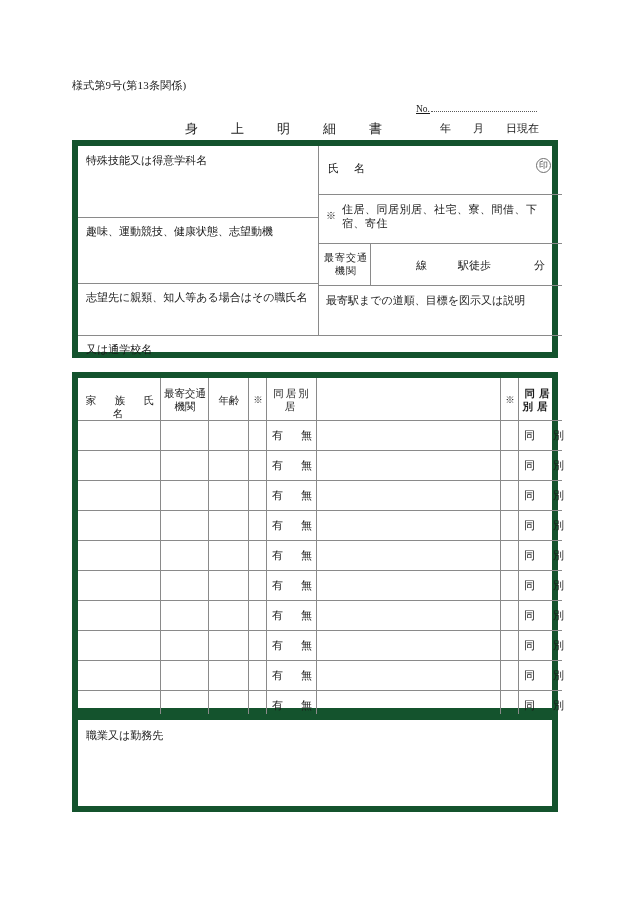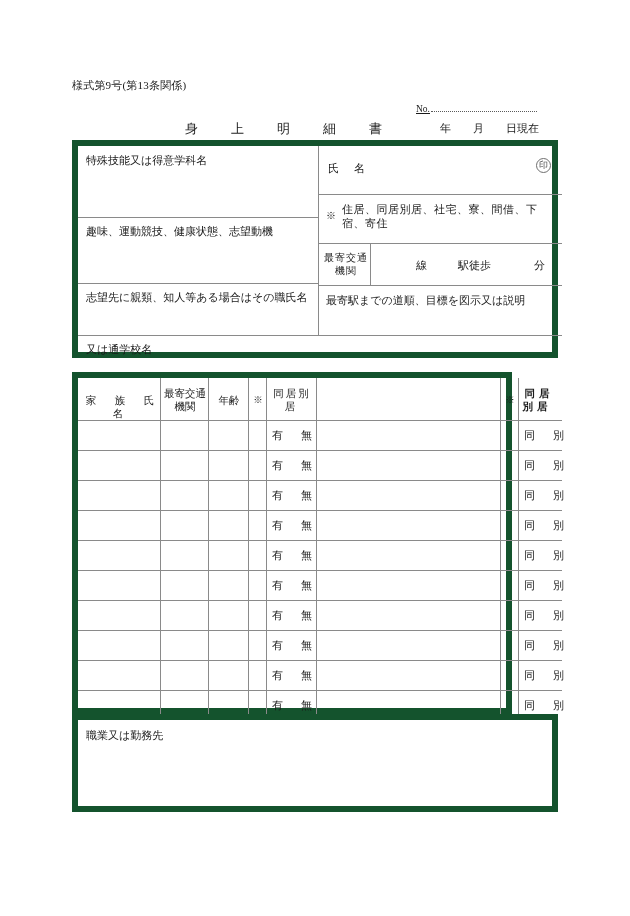--- a/index.html
+++ b/index.html
@@ -120,21 +120,21 @@
     text-align: center;
     color: #4a4a4a;
     font-family: "DejaVu Sans", sans-serif;
   }
   .sp2 { letter-spacing: 2px; }
 
   
   #family-table {
     left: 72px;
     top: 372px;
-    width: 440px;
+    width: 486px;
     height: 342px;
   }
   .fhead {
     position: absolute;
     font-size: 10.5px;
     line-height: 13px;
     text-align: center;
     box-sizing: border-box;
   }
   .opt {

